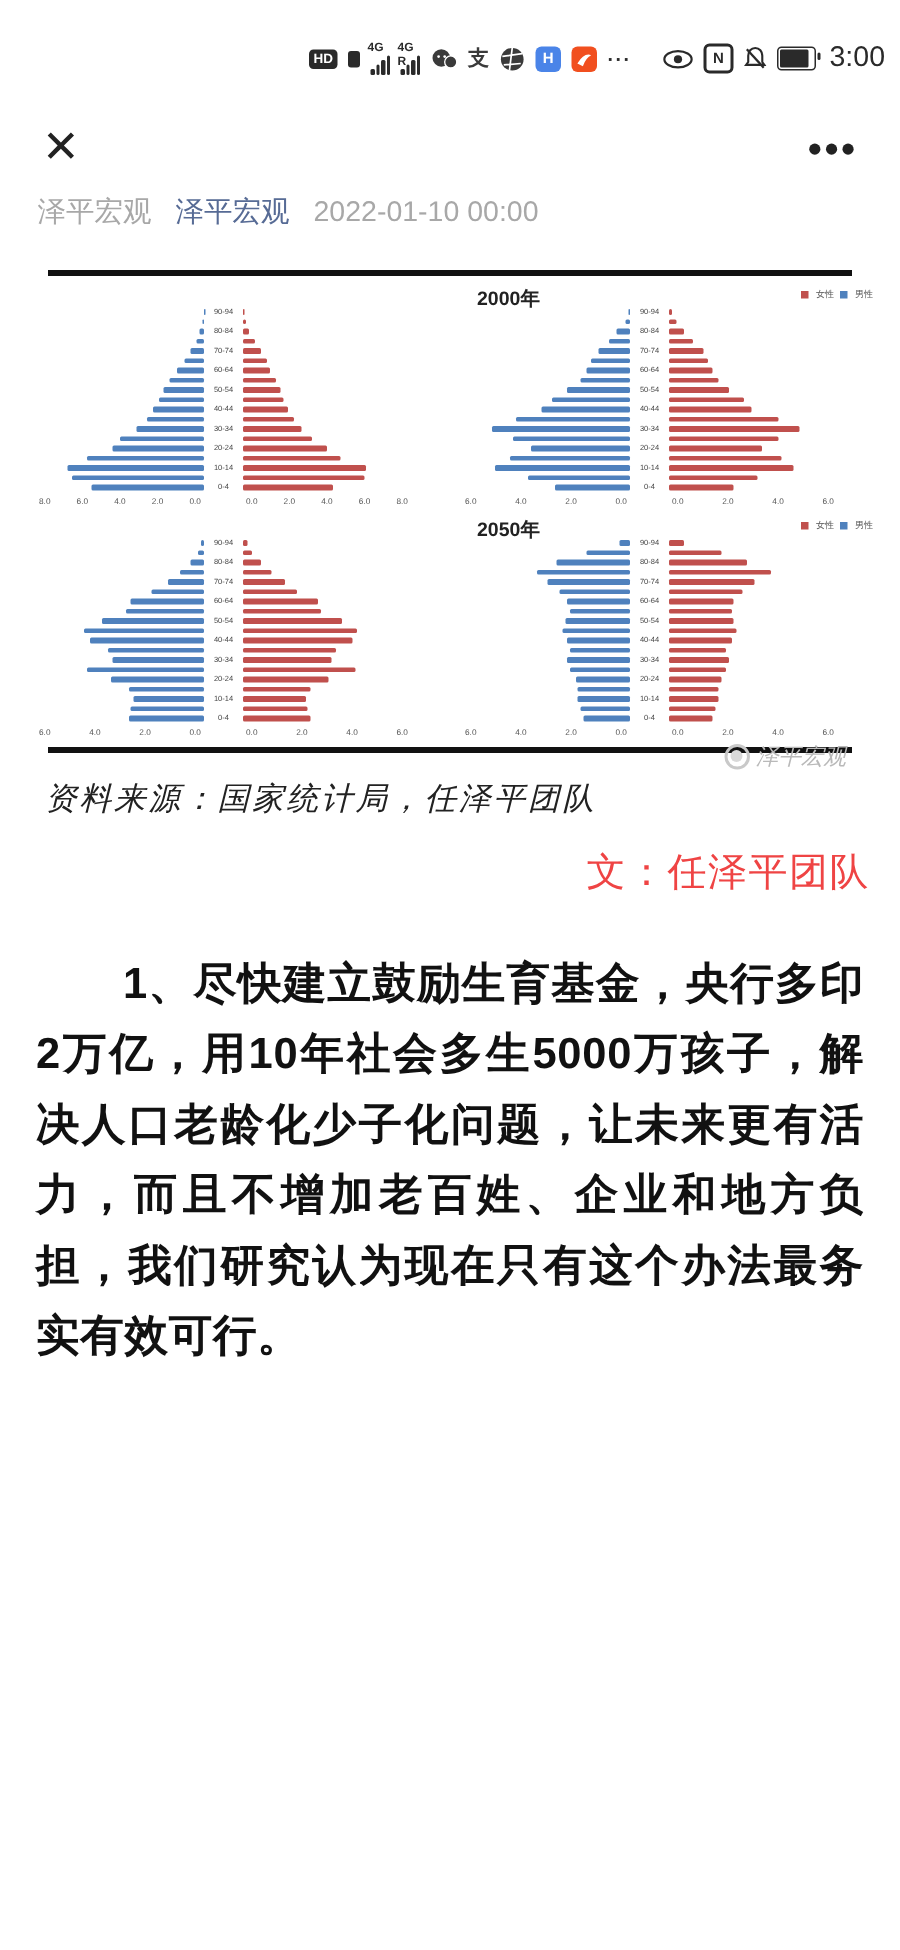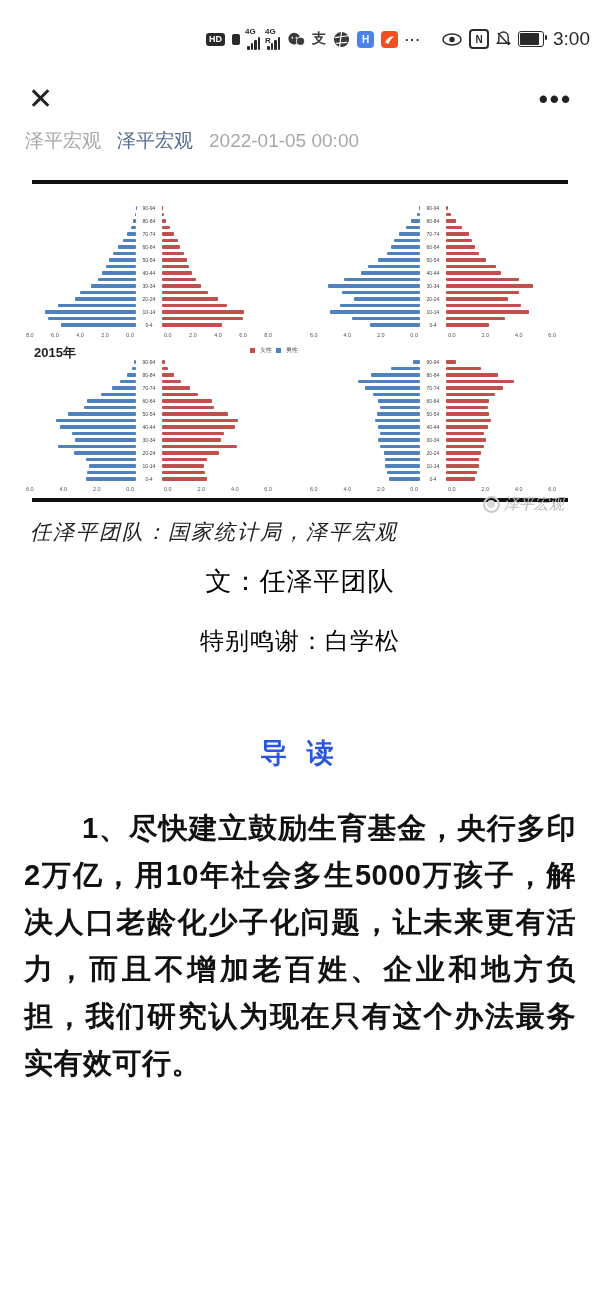--- a/index.html
+++ b/index.html
@@ -61,21 +61,21 @@
   .axis .agec{visibility:hidden;}
   .wm{position:absolute;right:26px;bottom:-12px;display:flex;align-items:center;gap:4px;
       color:#b9b9b9;font-size:15px;font-family:"DejaVu Serif",serif;font-style:italic;}
   .wm .wm-logo{width:17px;height:17px;border-radius:50%;border:2px solid #c9c9c9;
       box-sizing:border-box;position:relative;overflow:hidden;}
   .wm .wm-logo:after{content:"";position:absolute;left:2px;top:2px;width:8px;height:8px;
       border-radius:50%;background:#d9d9d9;}
 
   .srcline{margin:16px 30px 0 30px;font-family:"DejaVu Serif","Liberation Serif",serif;
            font-style:italic;font-size:21px;color:#222;letter-spacing:2px;}
-  .cline{text-align:center;font-size:24px;color:#000000;margin:26px 20px 0 20px;letter-spacing:1px;}
+  .cline{text-align:right;font-size:24px;color:#ef4444;margin:26px 20px 0 20px;letter-spacing:1px;}
   .cline.first{font-size:26px;margin-top:18px;}
 
   .daodu{text-align:center;font-size:27px;font-weight:bold;letter-spacing:6px;margin:78px 0 6px 0;}
 
   .bodyp{margin:34px 24px 0 24px;font-size:29px;font-weight:bold;color:#111;
          line-height:1.62;text-align:justify;letter-spacing:0.5px;}
   .bodyp .ind{display:inline-block;width:2em;}
 </style>
 </head>
 <body>
@@ -143,21 +143,21 @@
   </div>
 
   <div class="navrow">
     <span class="close-x">✕</span>
     <span class="more-d">•••</span>
   </div>
 
   <div class="byline">
     <span class="gray">泽平宏观</span>
     <span class="acct" style="color: rgb(87, 107, 149);">泽平宏观</span>
-    <span class="gray">2022-01-05 00:00</span>
+    <span class="gray">2022-01-10 00:00</span>
   </div>
 
   <figure class="chartfig" style="margin:22px 10px 0 10px;">
     <div class="rule"></div>
     <div class="pyr-grid" id="pyr-grid">
         <div class="panel">
           <div class="rows">
             <div class="prow">
               <div class="half l">
                 <div class="bar" style="width: 0.39px; background: rgb(79, 129, 189);"></div>
@@ -342,20 +342,24 @@
             <div class="half">
               <span>0.0</span>
               <span>2.0</span>
               <span>4.0</span>
               <span>6.0</span>
               <span>8.0</span>
             </div>
           </div>
         </div>
         <div class="panel">
+          <div class="p-head">
+            <span class="p-year">2000年</span>
+            <span class="p-leg"><b style="background:#C0504D"></b>女性<b style="background:#4F81BD"></b>男性</span>
+          </div>
           <div class="rows">
             <div class="prow">
               <div class="half l">
                 <div class="bar" style="width: 1.21333px; background: rgb(79, 129, 189);"></div>
               </div>
               <div class="agec">90-94</div>
               <div class="half">
                 <div class="bar" style="width: 1.73333px; background: rgb(192, 80, 77);"></div>
               </div>
             </div>
@@ -532,24 +536,20 @@
             <div class="agec"></div>
             <div class="half">
               <span>0.0</span>
               <span>2.0</span>
               <span>4.0</span>
               <span>6.0</span>
             </div>
           </div>
         </div>
         <div class="panel">
-          <div class="p-head">
-            <span class="p-year">2015年</span>
-            <span class="p-leg"><b style="background:#C0504D"></b>女性<b style="background:#4F81BD"></b>男性</span>
-          </div>
           <div class="rows">
             <div class="prow">
               <div class="half l">
                 <div class="bar" style="width: 1.73333px; background: rgb(79, 129, 189);"></div>
               </div>
               <div class="agec">90-94</div>
               <div class="half">
                 <div class="bar" style="width: 2.6px; background: rgb(192, 80, 77);"></div>
               </div>
             </div>
@@ -726,20 +726,24 @@
             <div class="agec"></div>
             <div class="half">
               <span>0.0</span>
               <span>2.0</span>
               <span>4.0</span>
               <span>6.0</span>
             </div>
           </div>
         </div>
         <div class="panel">
+          <div class="p-head">
+            <span class="p-year">2050年</span>
+            <span class="p-leg"><b style="background:#C0504D"></b>女性<b style="background:#4F81BD"></b>男性</span>
+          </div>
           <div class="rows">
             <div class="prow">
               <div class="half l">
                 <div class="bar" style="width: 6.93333px; background: rgb(79, 129, 189);"></div>
               </div>
               <div class="agec">90-94</div>
               <div class="half">
                 <div class="bar" style="width: 10.4px; background: rgb(192, 80, 77);"></div>
               </div>
             </div>
@@ -923,21 +927,19 @@
           </div>
         </div>
       </div>
     <div class="rule"></div>
     <div class="wm">
       <span class="wm-logo"></span>
       <span>泽平宏观</span>
     </div>
   </figure>
 
-  <div class="srcline">任泽平团队：国家统计局，泽平宏观</div>
+  <div class="srcline">资料来源：国家统计局，任泽平团队</div>
   <div class="cline first">文：任泽平团队</div>
-  <div class="cline">特别鸣谢：白学松</div>
-
-  <h2 class="daodu" style="color: rgb(43, 85, 224);">导 读</h2>
+
 
   <p class="bodyp"><span class="ind"></span><span>1、尽快建立鼓励生育基金，央行多印2万亿，用10年社会多生5000万孩子，解决人口老龄化少子化问题，让未来更有活力，而且不增加老百姓、企业和地方负担，我们研究认为现在只有这个办法最务实有效可行。</span></p>
 
 </div>
 
 </body></html>

